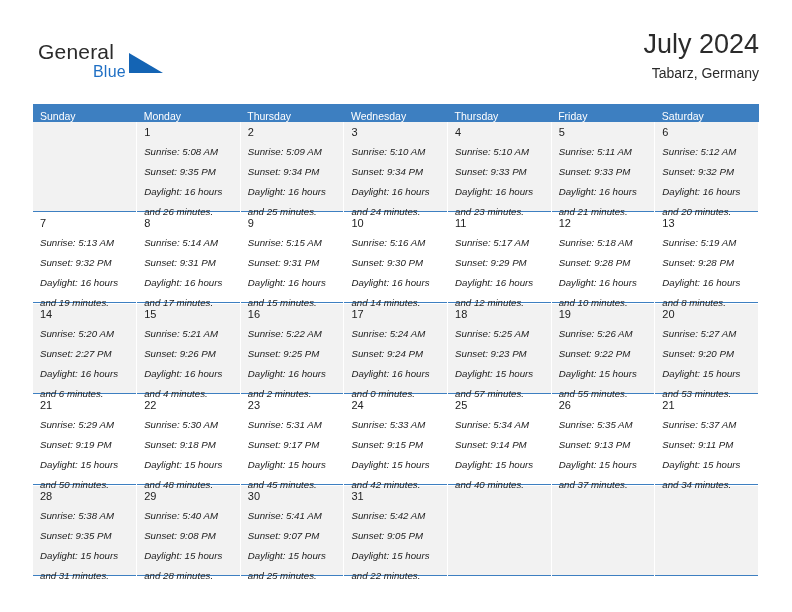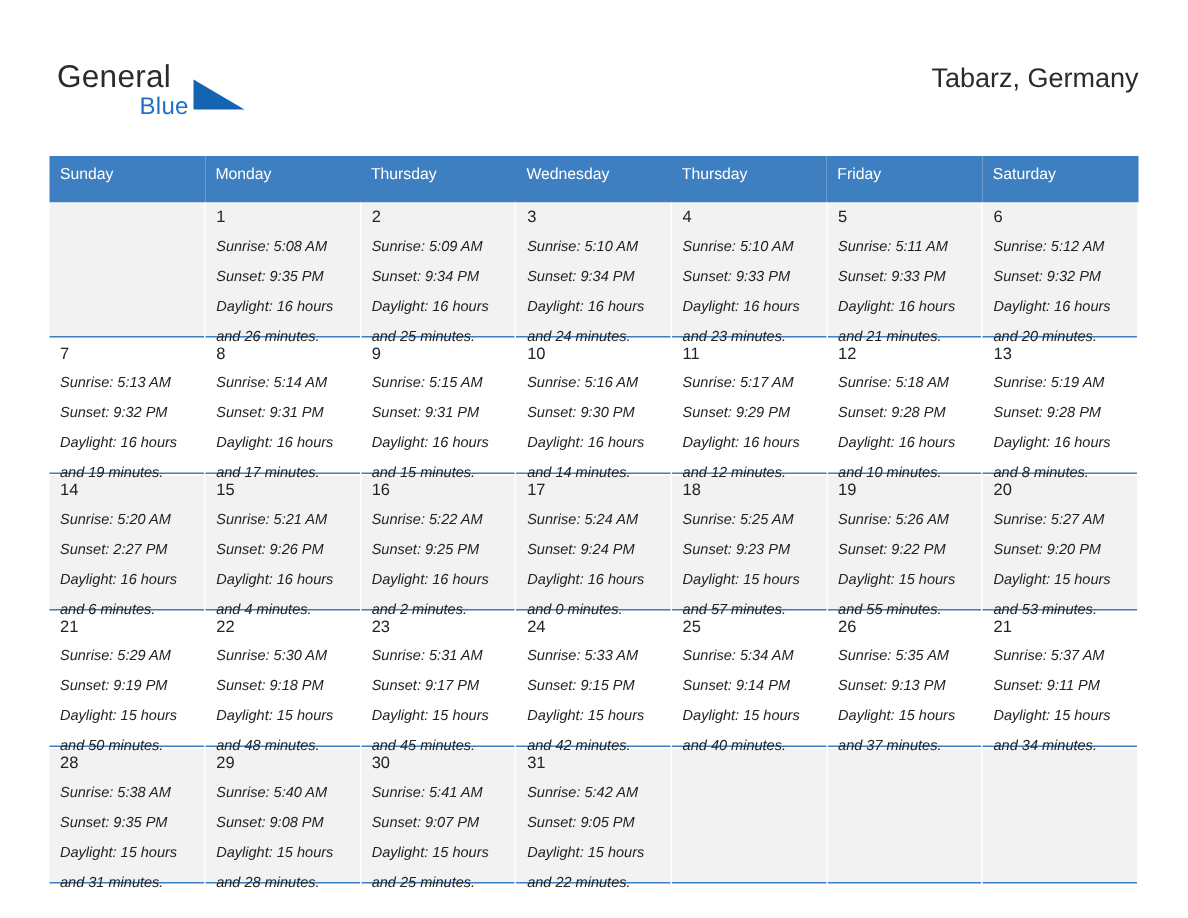--- a/index.html
+++ b/index.html
@@ -71,43 +71,43 @@
     top: 0;
     text-align: right;
   }
   .cal-title {
     font-size: 27px;
     color: #2b2b2b;
     line-height: 32px;
     white-space: nowrap;
   }
   .cal-subtitle {
-    margin-top: 16px;
-    font-size: 18px;
+    margin-top: 5px;
+    font-size: 14px;
     color: #2b2b2b;
     line-height: 16px;
     white-space: nowrap;
   }
 
   
   .calendar {
     position: absolute;
     left: 33px;
     top: 104px;
     width: 726px;
     border-collapse: collapse;
     table-layout: fixed;
   }
   .calendar th {
     background: #3d7fc1;
     color: #ffffff;
     font-size: 10.5px;
     font-weight: normal;
     text-align: left;
-    padding: 6px 0 13px 7px;
+    padding: 6px 0 0 7px;
     height: 9px;
     border: none;
   }
   .calendar td {
     vertical-align: top;
     padding: 0;
     height: 90px;
     border-right: 1px solid #ffffff;
     border-bottom: 1px solid #ffffff;
     background: #ffffff;
@@ -152,20 +152,21 @@
 
   <div class="header">
 
     <div class="brand">
       <span class="brand-general">General</span>
       <span class="brand-triangle"></span>
       <span class="brand-blue">Blue</span>
     </div>
 
     <div class="title-block">
+      <div class="cal-title">July 2024</div>
       <div class="cal-subtitle">Tabarz, Germany</div>
     </div>
 
   </div>
 
   <table class="calendar">
     <thead>
       <tr id="weekday-row">
           <th>Sunday</th>
           <th>Monday</th>

